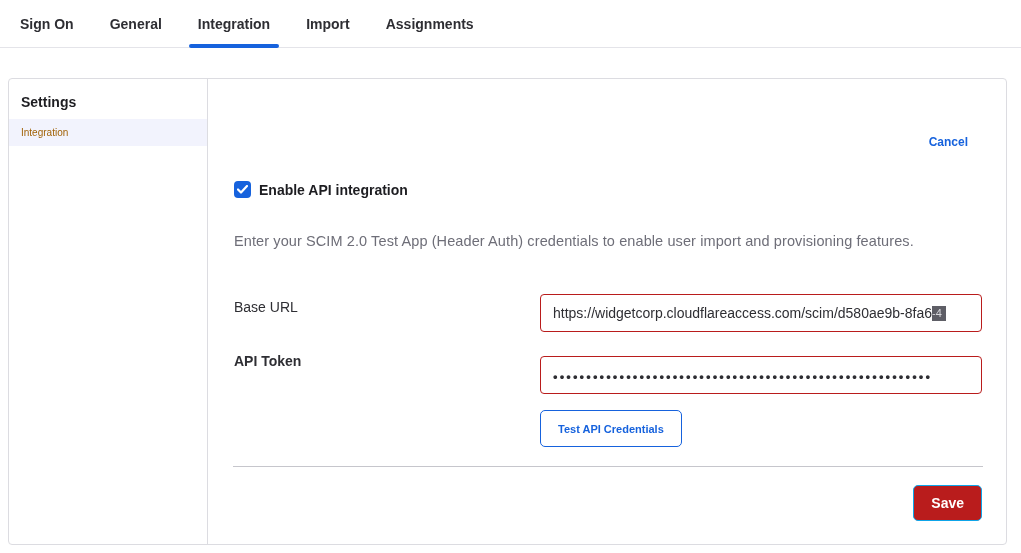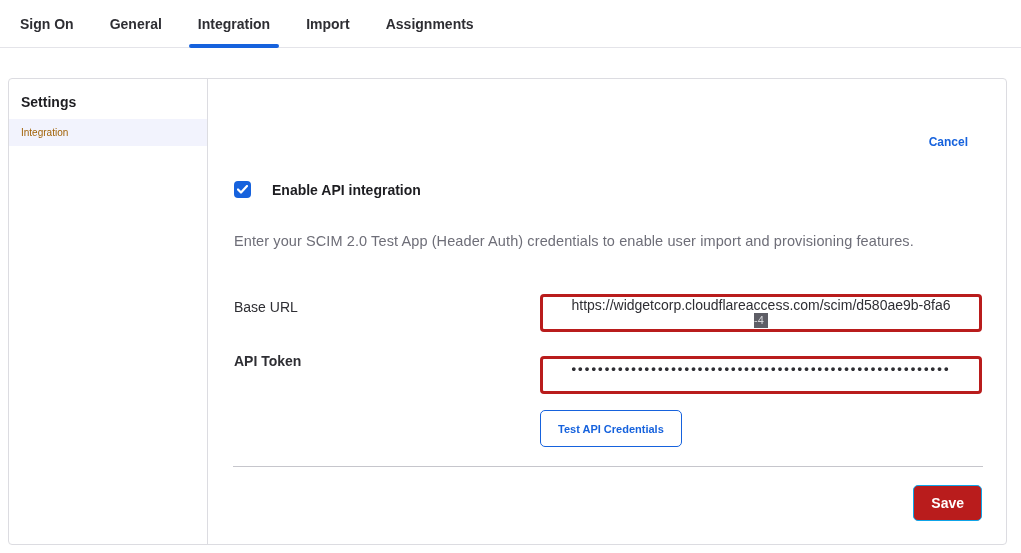--- a/index.html
+++ b/index.html
@@ -83,21 +83,21 @@
     color: #1662dd;
     cursor: pointer;
     text-decoration: none;
   }
 
   .checkbox-row {
     position: absolute;
     top: 102px; left: 26px;
     display: flex;
     align-items: center;
-    gap: 21px;
+    gap: 8px;
     cursor: pointer;
   }
   .checkbox {
     width: 17px; height: 17px;
     background: #1662dd;
     border-radius: 4px;
     display: flex;
     align-items: center;
     justify-content: center;
     flex: none;
@@ -124,32 +124,31 @@
     color: #2e2e33;
   }
   .lbl-baseurl { top: 220px; }
   .lbl-apitoken { top: 274px; font-weight: bold; }
 
   .input {
     position: absolute;
     left: 332px;
     width: 442px;
     height: 38px;
-    border: 3px solid #b91c1c;
+    border: 1px solid #b91c1c;
     border-radius: 4px;
     background: #fff;
     font-size: 14px;
     color: #2e2e33;
     display: flex;
     align-items: center;
     padding: 0 12px;
     overflow: hidden;
     white-space: nowrap;
     cursor: text;
-    flex-direction: column;
   }
   .input-baseurl { top: 215px; }
   .input-apitoken { top: 277px; }
 
   .url-text { white-space: nowrap; }
   .selection-artifact {
     display: inline-block;
     width: 14px; height: 15px;
     background: #5e5e66;
     color: #d8d8dc;

